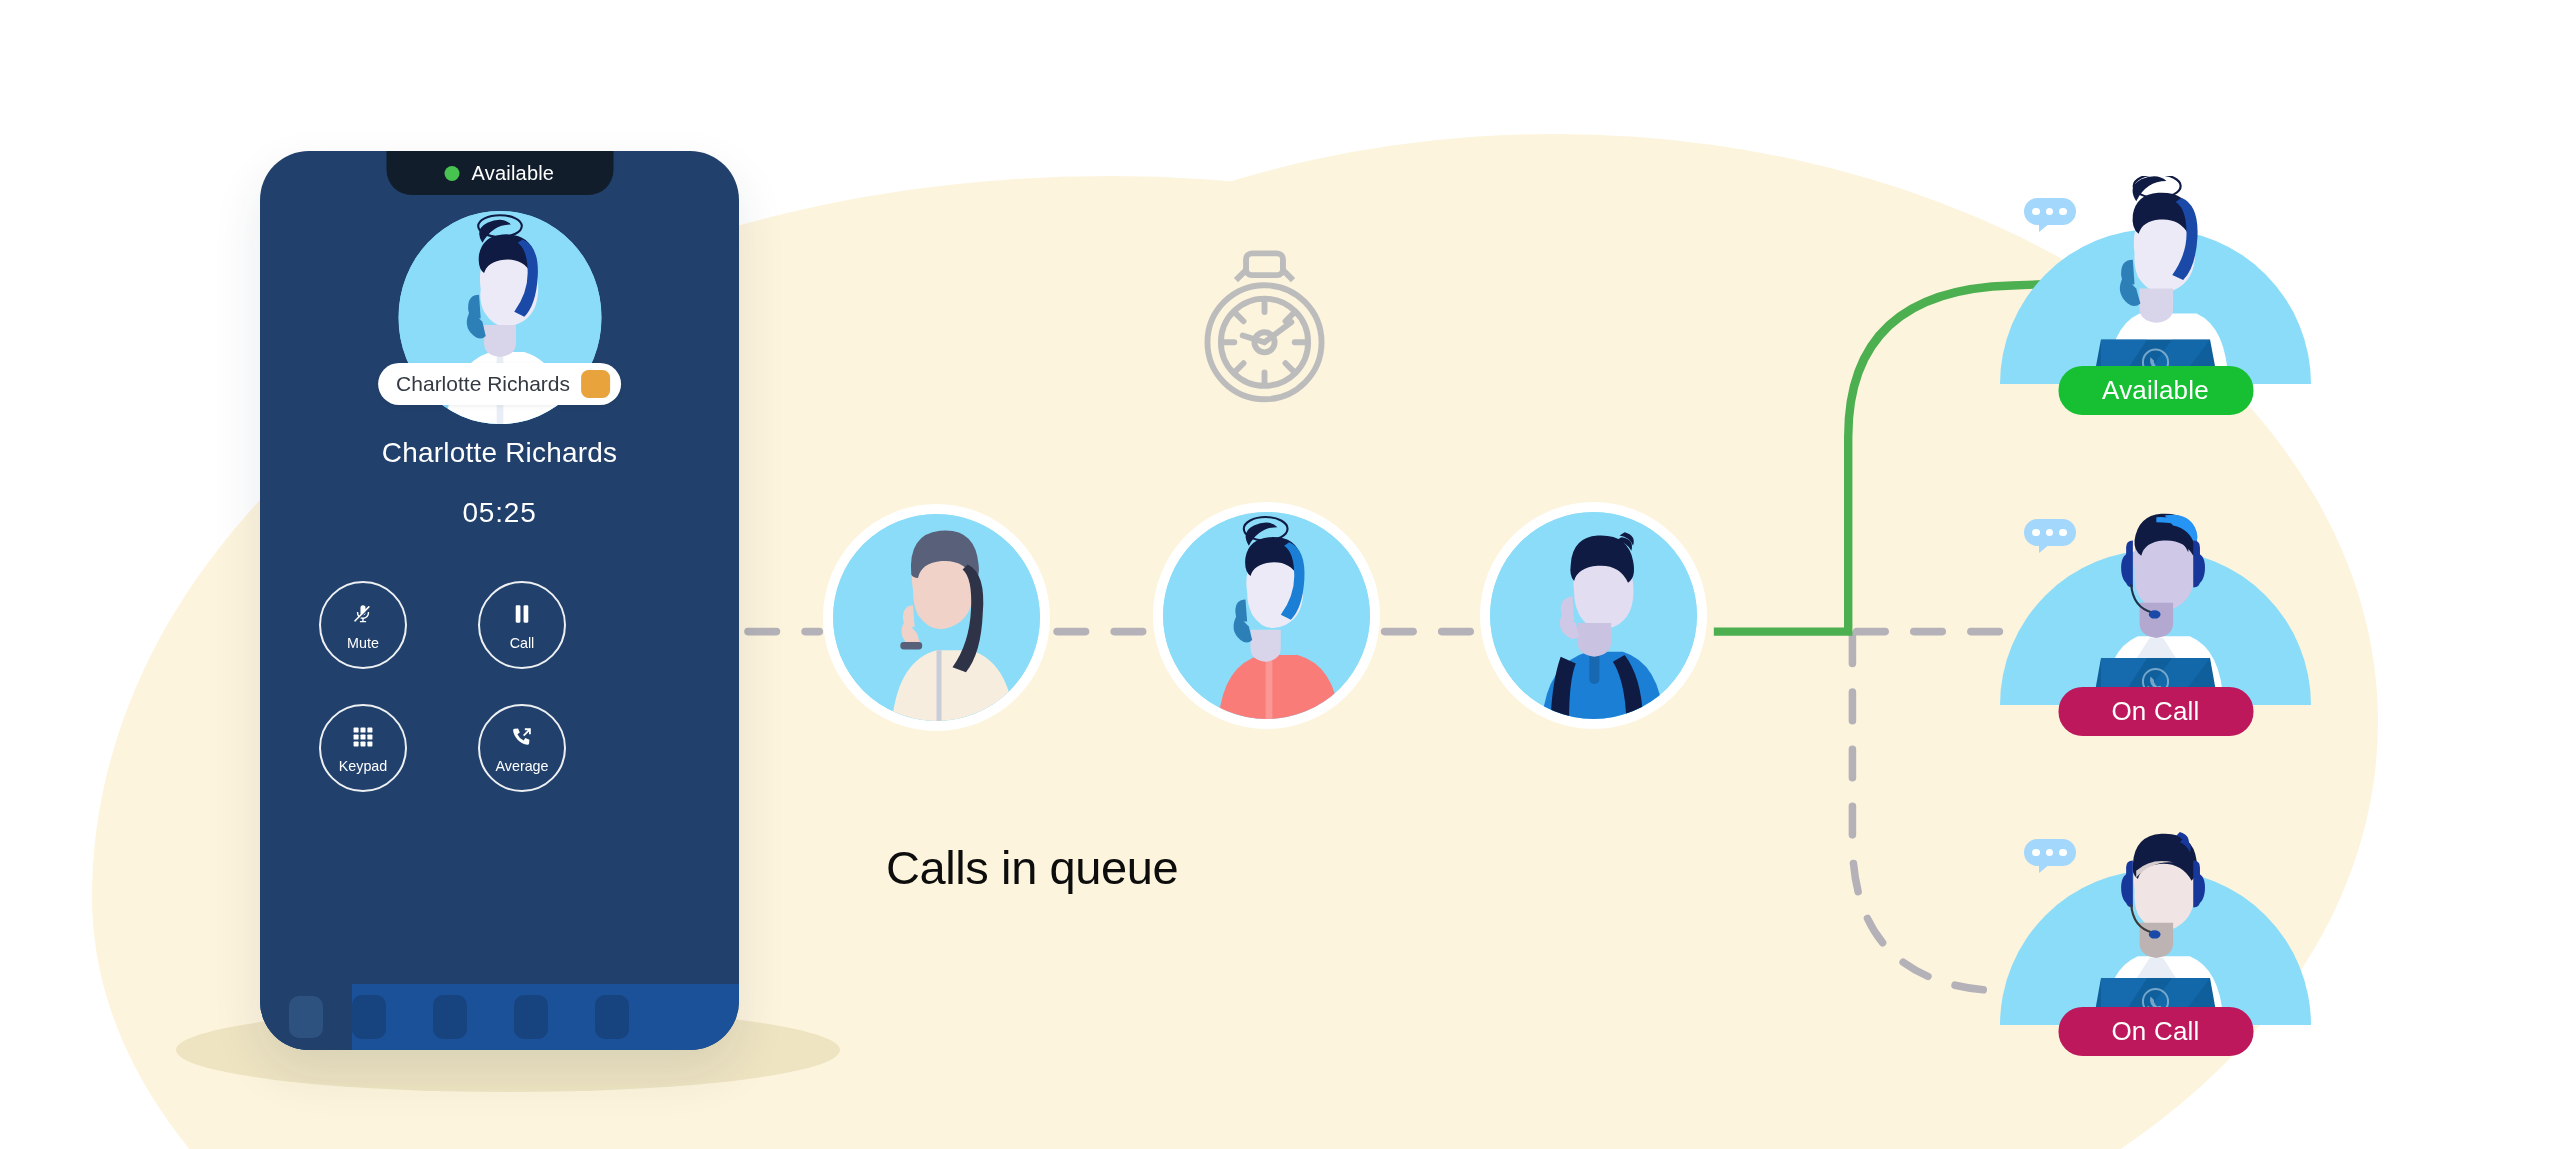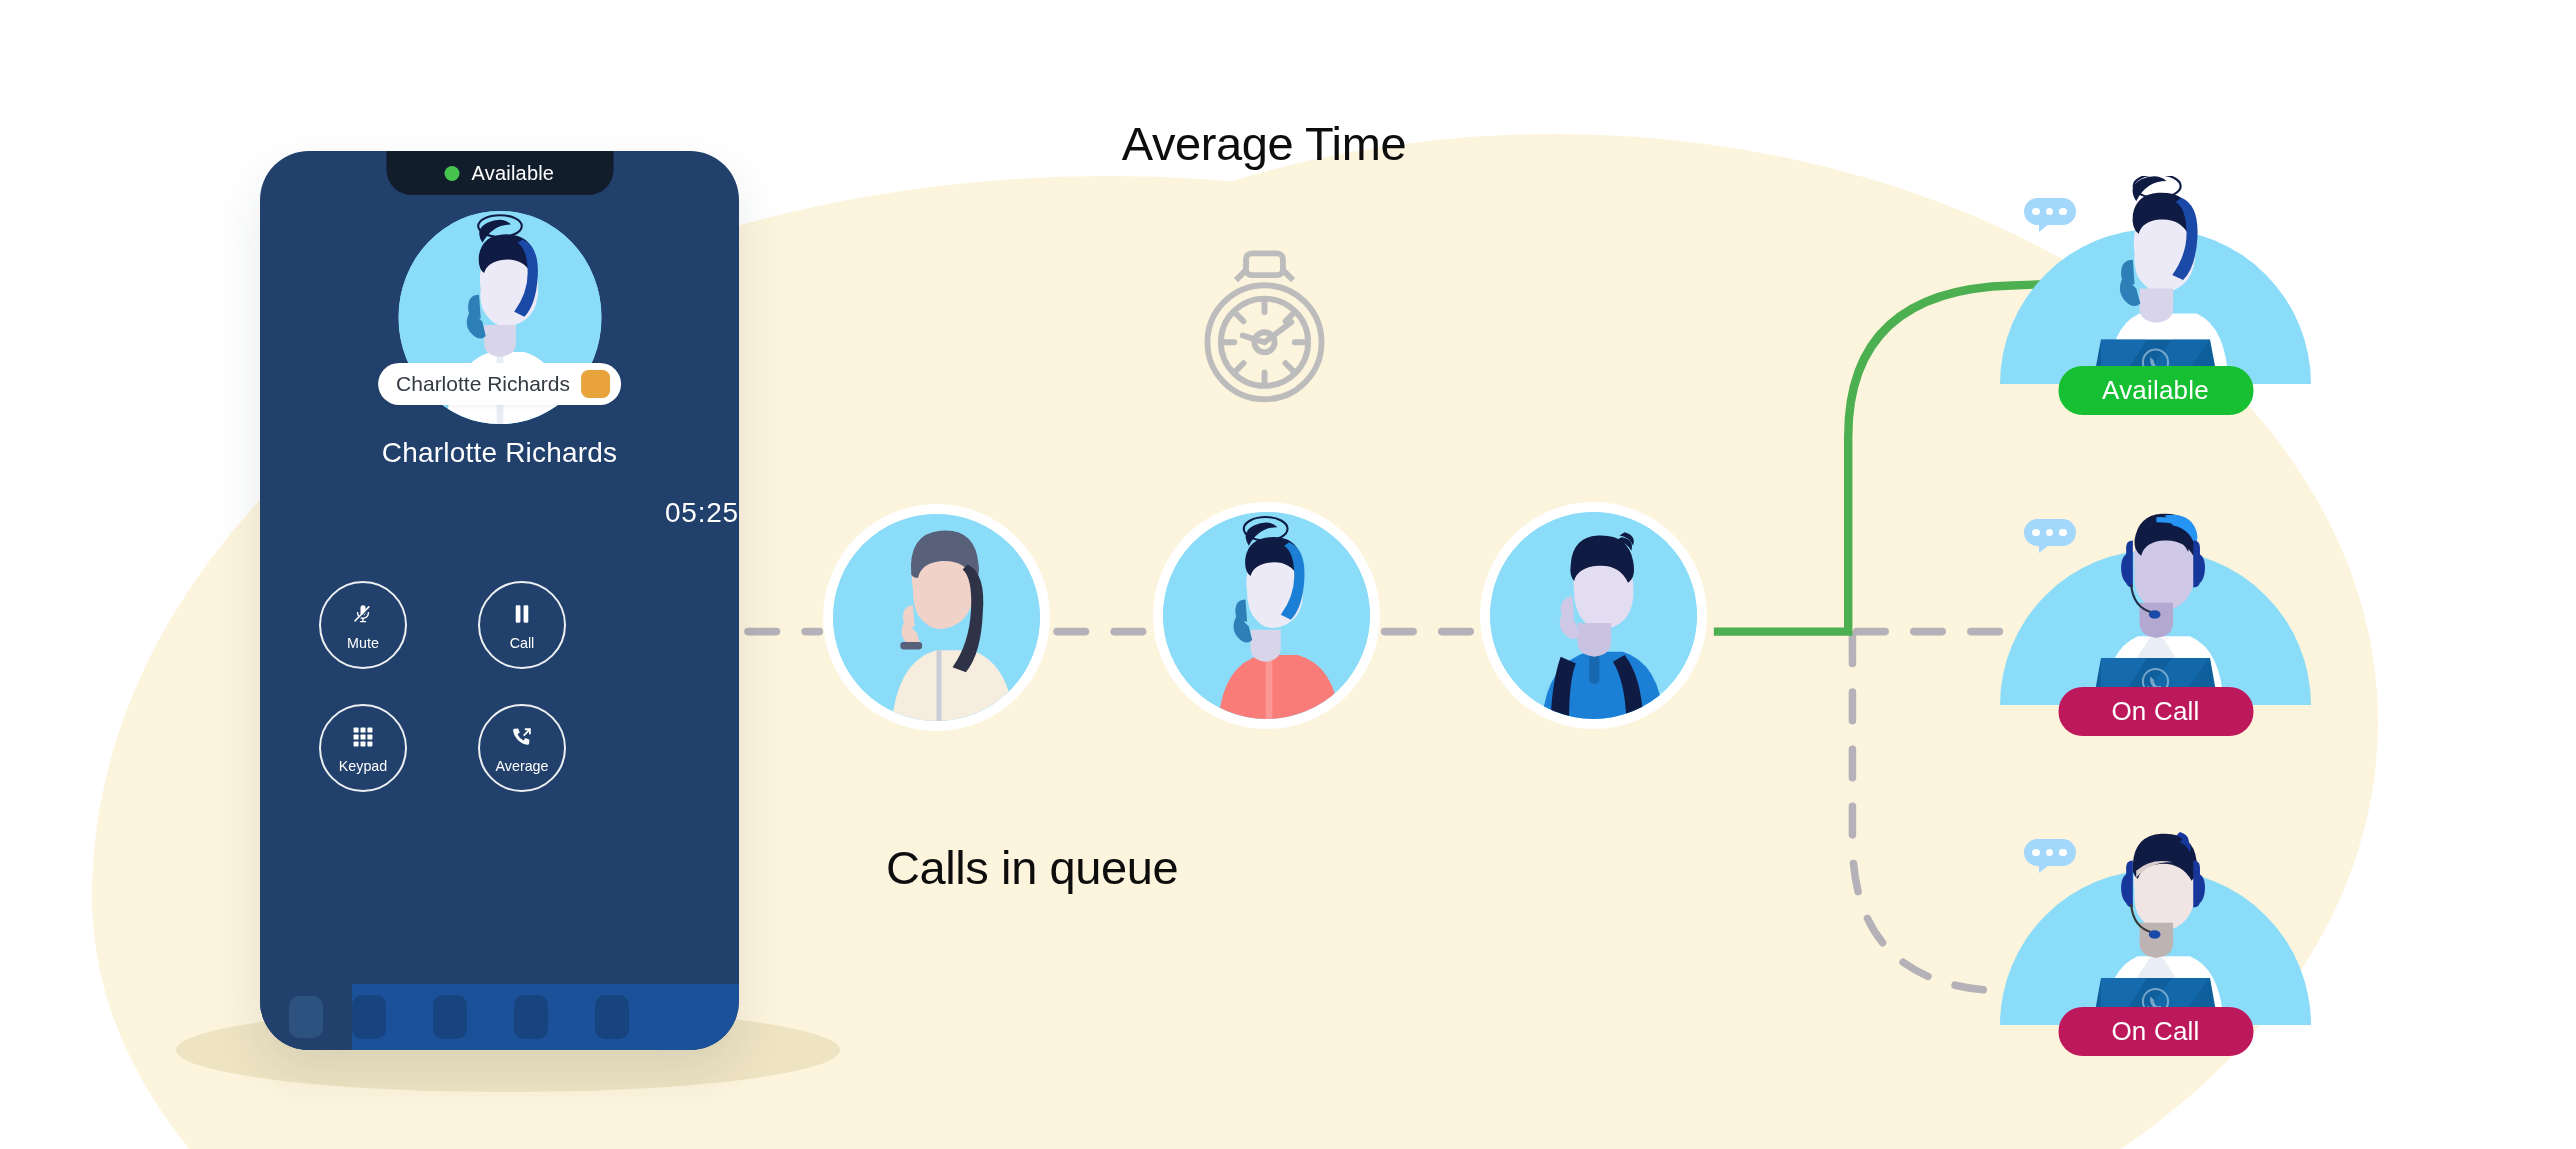--- a/index.html
+++ b/index.html
@@ -84,21 +84,21 @@
   }
   .name-badge-text{font-size:21px;color:#343a42;}
   .name-badge-sq{width:28.6px;height:28.6px;border-radius:7.6px;background:#e8a33d;display:block;}
 
   .caller-name{
     position:absolute;left:0;right:0;top:286px;
     text-align:center;color:#fff;font-size:28px;letter-spacing:0.2px;
   }
   .call-timer{
     position:absolute;left:0;right:0;top:346px;
-    text-align:right;color:#fff;font-size:28px;letter-spacing:0.8px;
+    text-align:center;color:#fff;font-size:28px;letter-spacing:0.8px;
   }
 
   .ctrl-grid{
     position:absolute;left:59px;top:430px;width:361px;
     display:flex;flex-wrap:wrap;gap:0 71px;row-gap:35px;
     justify-content:flex-start;
   }
   .ctrl{
     width:84px;height:84px;border-radius:50%;
     border:2.1px solid rgba(255,255,255,.92);
@@ -217,21 +217,20 @@
       <line x1="1258" y1="752" x2="1370" y2="752"></line>
       <line x1="1648" y1="752" x2="1760" y2="752"></line>
       <line x1="2210" y1="752" x2="2430" y2="752"></line>
       <path d="M2205 756 L2205 1000 Q2205 1175 2385 1180 L2430 1182"></path>
     </g>
     <g fill="none" stroke="#4caf50" stroke-width="10" stroke-linecap="butt">
       <path d="M2040 752 L2200 752 L2200 520 Q2200 345 2395 340 L2440 338"></path>
     </g>
   </svg>
 
-  <div class="section-title title-pos">Average Time</div>
   <div class="queue-title">Calls in queue</div>
 
   <div class="stopwatch">
     <svg viewBox="0 0 180 190" width="151" height="160" fill="none" stroke="#bcbcbc" stroke-width="7">
       <rect x="68" y="6" width="44" height="26" rx="7"></rect>
       <path d="M68 26 L56 38 M112 26 L124 38"></path>
       <circle cx="90" cy="112" r="68"></circle>
       <circle cx="90" cy="112" r="52"></circle>
       <circle cx="90" cy="112" r="12"></circle>
       <g stroke-linecap="round">

